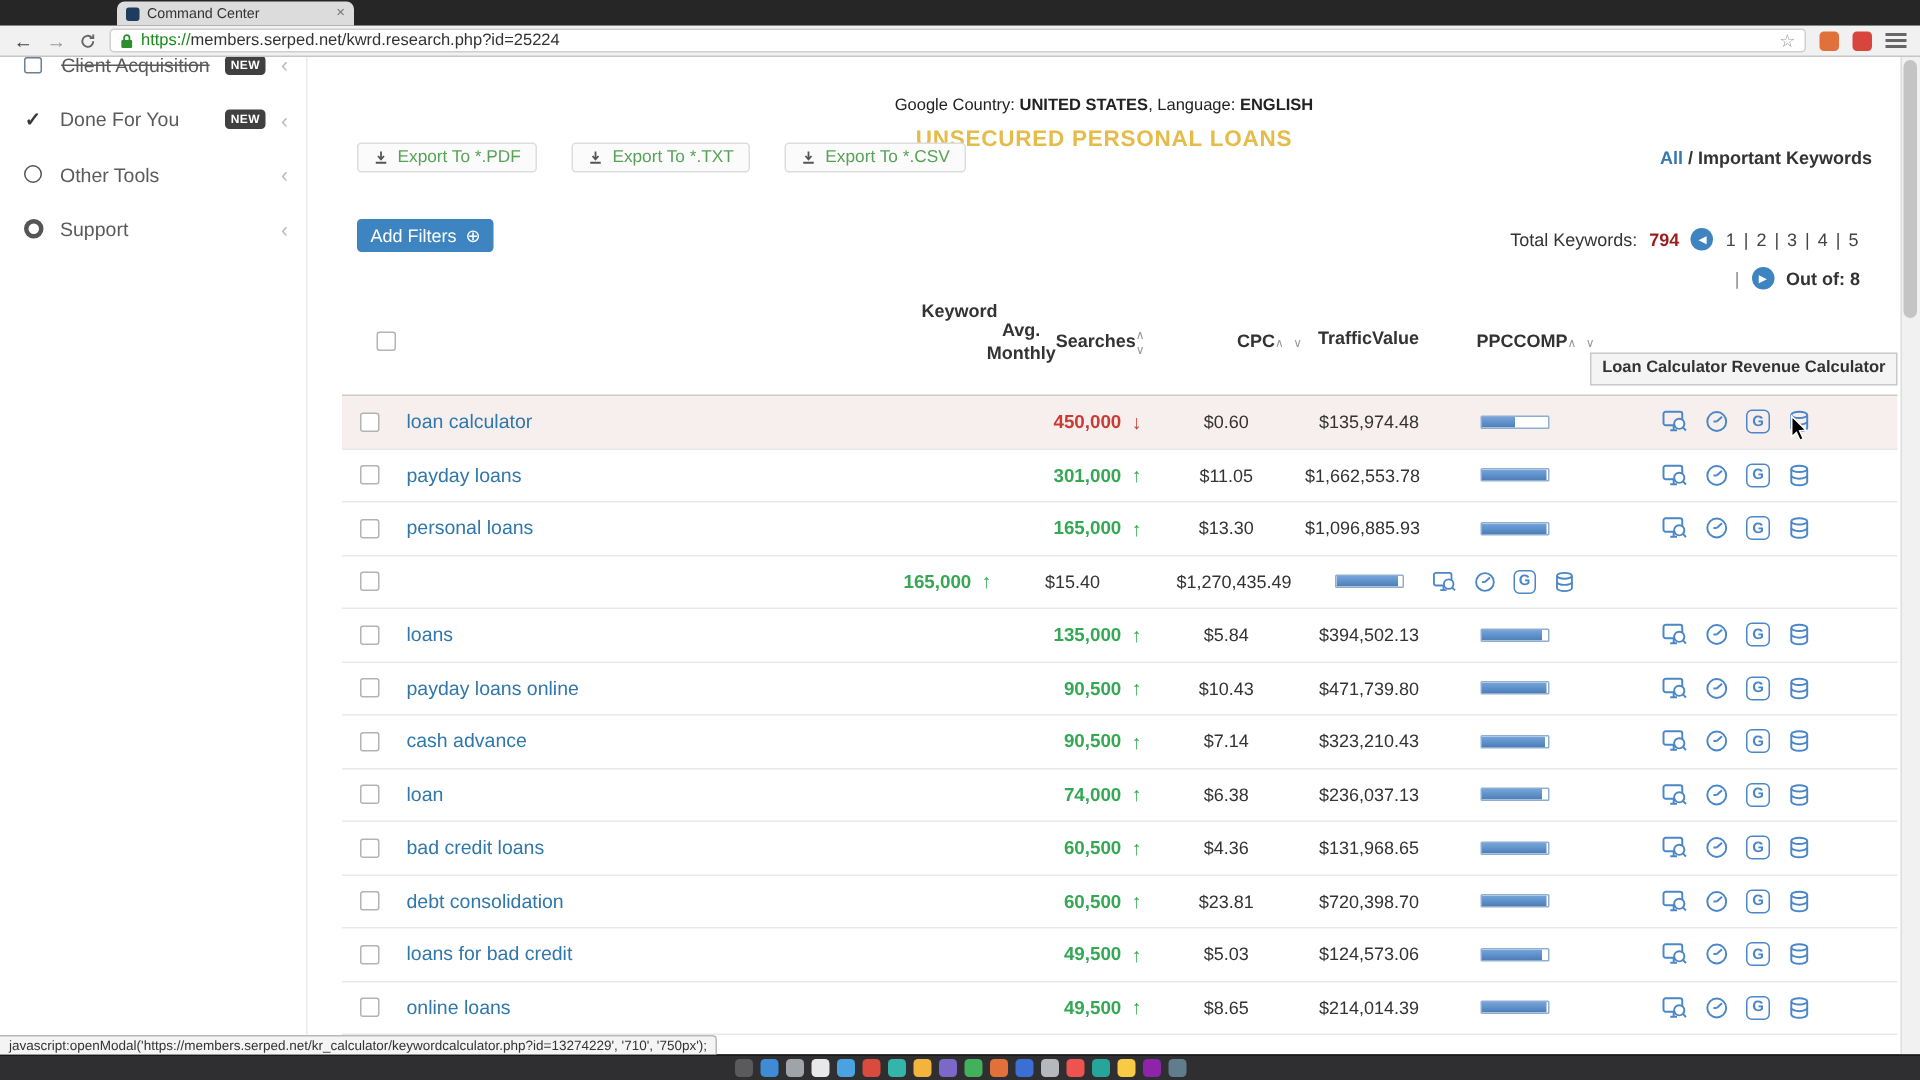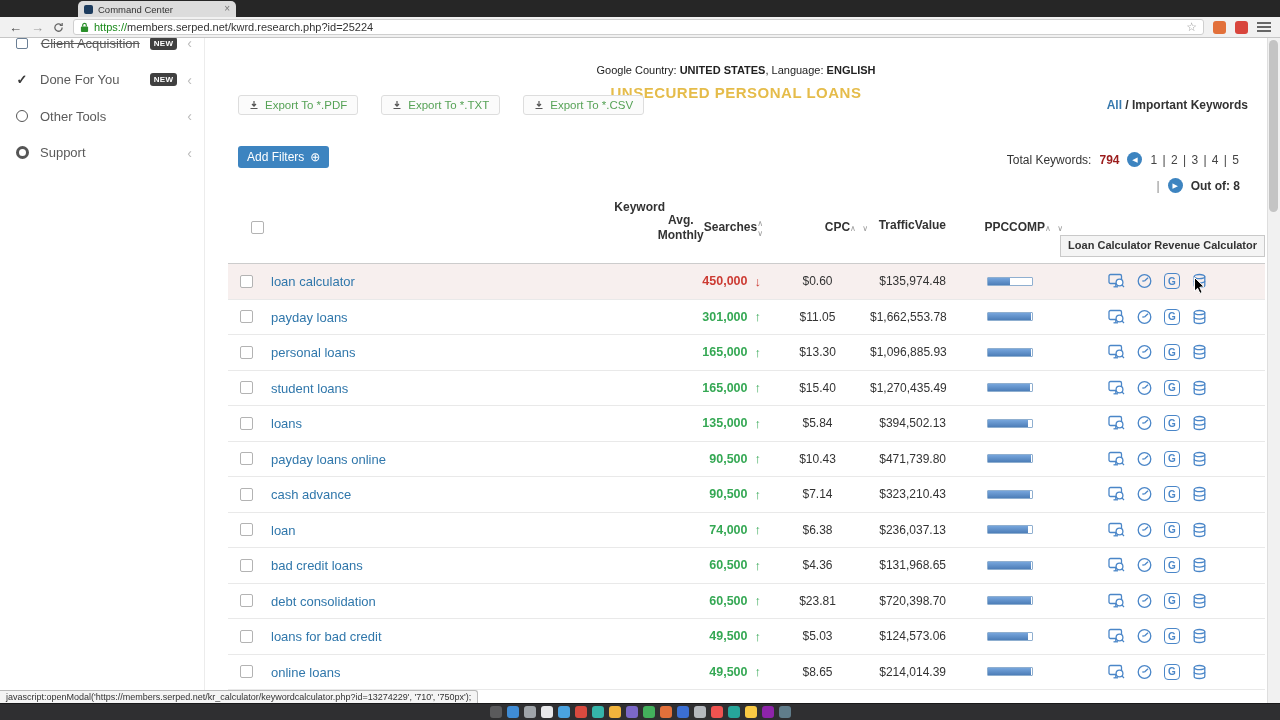--- a/index.html
+++ b/index.html
@@ -409,21 +409,20 @@
                       <path d="M3.2 8c0 1.1 2.4 2.1 5.3 2.1S13.8 9.1 13.8 8"></path>
                     </g>
                   </svg>
                 </span>
               </div>
             </div>
             <div class="trow">
               <div class="c-check">
                 <span class="checkbox"></span>
               </div>
-              <div class="c-kw"><a href="#" class="kw-link">student loans</a></div>
               <div class="c-search">
                 <span class="num up">165,000</span>
                 <span class="trend up">↑</span>
               </div>
               <div class="c-cpc">$15.40</div>
               <div class="c-traffic">$1,270,435.49</div>
               <div class="c-ppc">
                 <span class="ppcbar">
                   <span class="fill" style="width: 95%;"></span>
                 </span>

